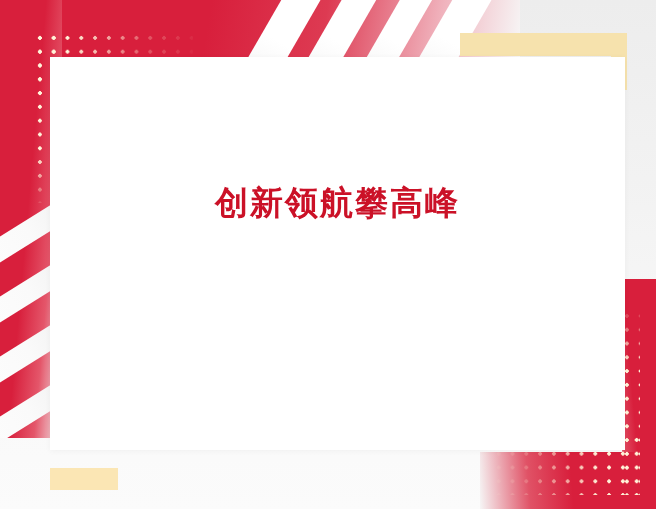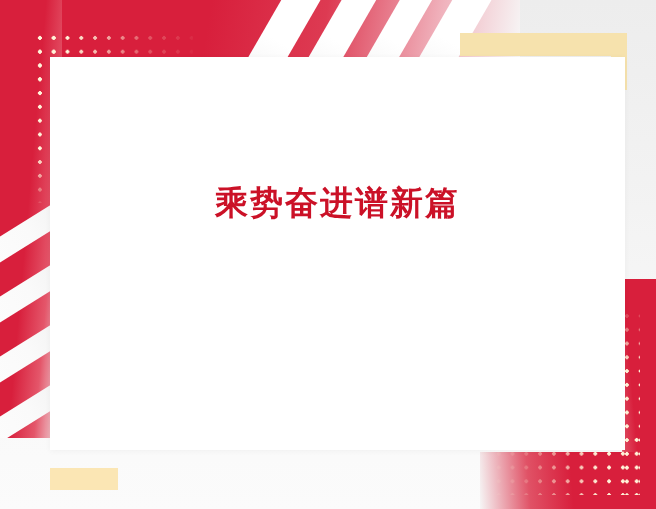--- a/index.html
+++ b/index.html
@@ -222,17 +222,17 @@
 
   <div class="br-col"></div>
   <div class="br-band"></div>
   <div class="dots-br"></div>
   <div class="dots-br-col"></div>
 
   <div class="gold-bar"></div>
 
   <div class="card">
     <div class="headline">
-      <span class="headline-line">乘势奋进谱新篇</span>
+      <span class="headline-line">创新领航攀高峰</span>
     </div>
   </div>
 
 </div>
 
 </body></html>

